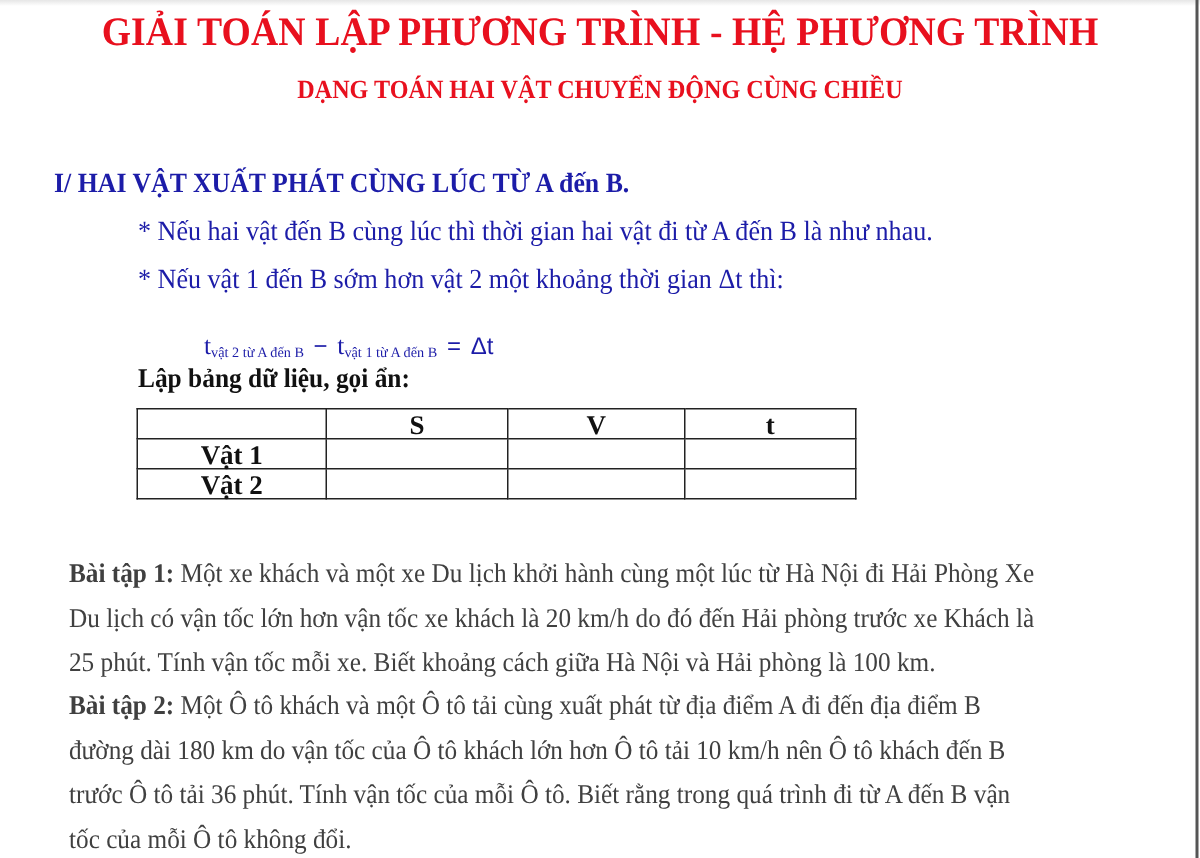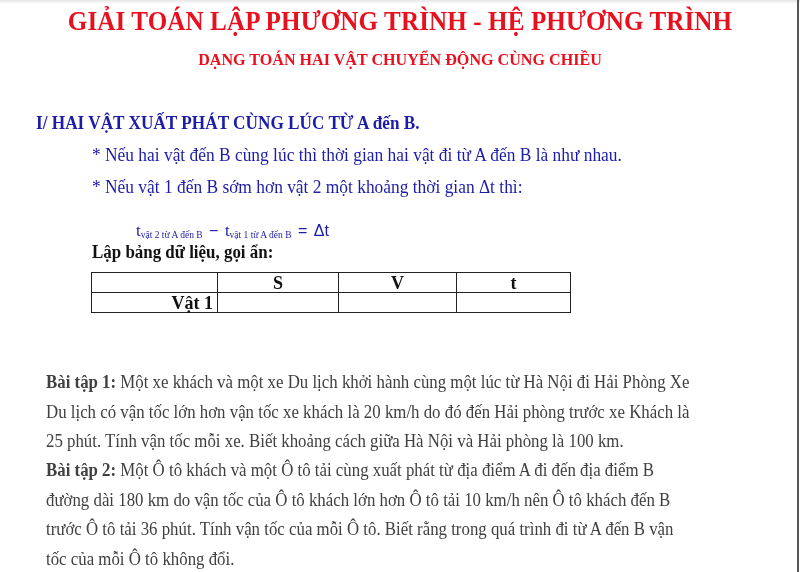--- a/index.html
+++ b/index.html
@@ -57,21 +57,21 @@
     }
     table.data-table {
       position: absolute; left: 91px; top: 272px;
       border-collapse: collapse; table-layout: fixed;
       font-weight: bold; font-size: 18px; color: #111111;
     }
     table.data-table td {
       border: 1.5px solid #222222; height: 19px; padding: 0 4px;
       line-height: 18px; vertical-align: middle;
     }
-    table.data-table .c0 { width: 117px; text-align: right; }
+    table.data-table .c0 { width: 117px; text-align: center; }
     table.data-table .c1 { width: 112px; text-align: center; }
     table.data-table .c2 { width: 109px; text-align: center; }
     table.data-table .c3 { width: 105px; text-align: center; }
     .exercise {
       position: absolute; left: 46px; width: 716px;
       font-size: 18px; line-height: 29.5px; color: #404040;
       text-align: justify; text-align-last: left;
     }
     .exercise .label { font-weight: bold; }
     .exercise-1 { top: 368px; }
@@ -109,20 +109,26 @@
     <td class="c1">S</td>
     <td class="c2">V</td>
     <td class="c3">t</td>
   </tr>
   <tr>
     <td class="c0">Vật 1</td>
     <td class="c1"></td>
     <td class="c2"></td>
     <td class="c3"></td>
   </tr>
+  <tr>
+    <td class="c0">Vật 2</td>
+    <td class="c1"></td>
+    <td class="c2"></td>
+    <td class="c3"></td>
+  </tr>
 </tbody>
   </table>
 
 <div class="exercise exercise-1">
   <span class="line"><span class="label">Bài tập 1:</span><span> Một xe khách và một xe Du lịch khởi hành cùng một lúc từ Hà Nội đi Hải Phòng Xe</span></span>
   <span class="line">Du lịch có vận tốc lớn hơn vận tốc xe khách là 20 km/h do đó đến Hải phòng trước xe Khách là</span>
   <span class="line">25 phút. Tính vận tốc mỗi xe. Biết khoảng cách giữa Hà Nội và Hải phòng là 100 km.</span>
 </div>
 
 <div class="exercise exercise-2">

